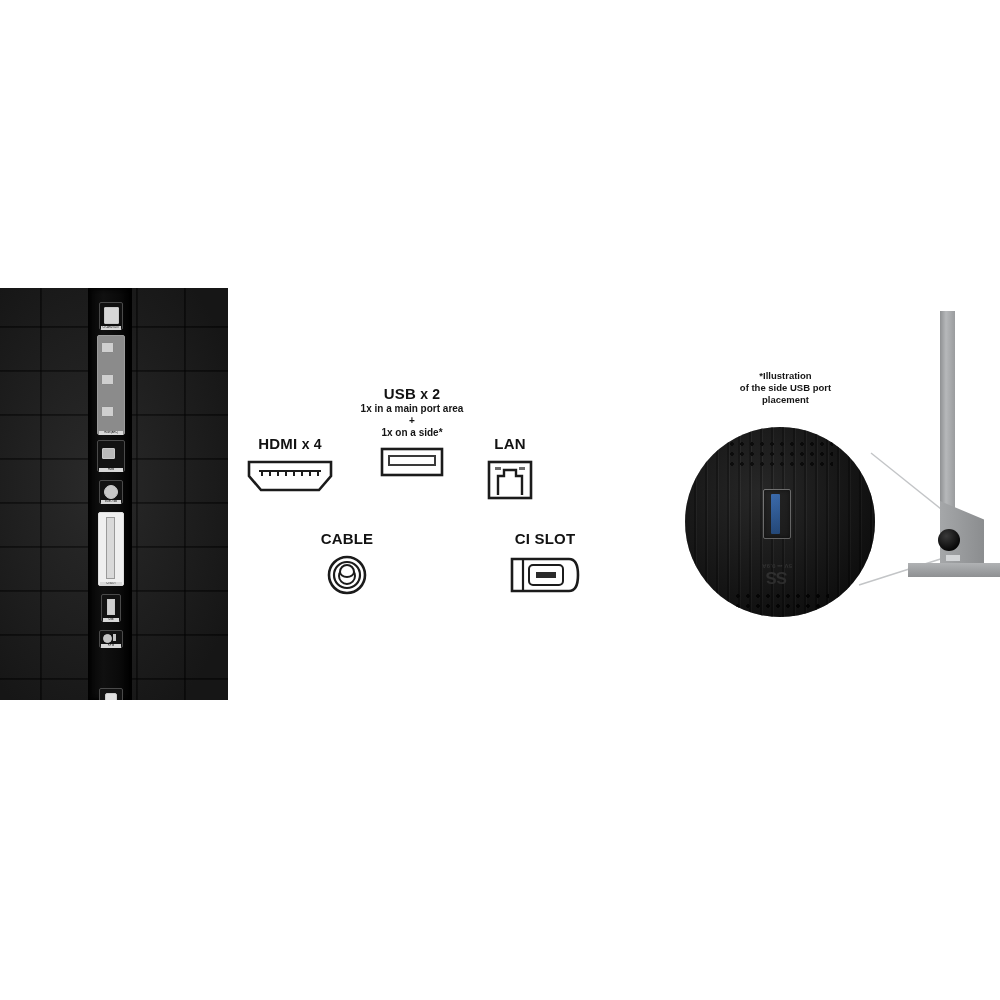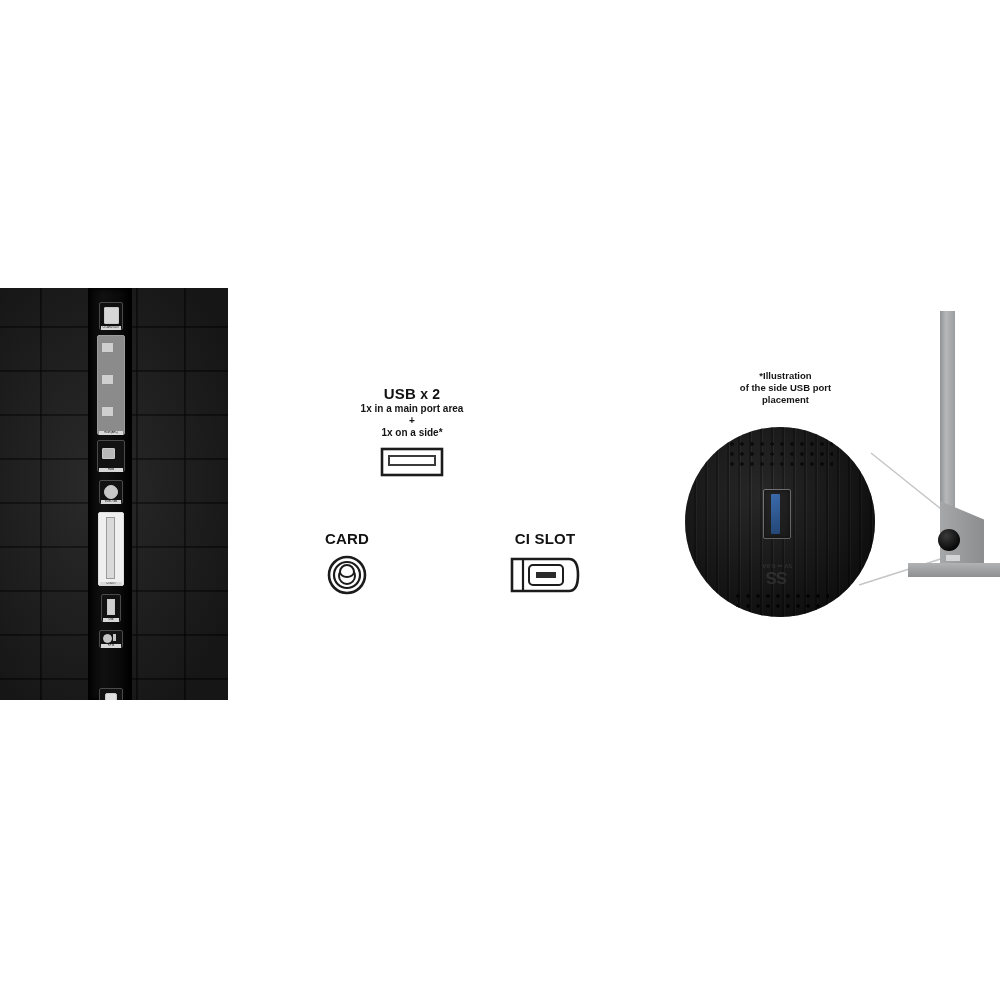--- a/index.html
+++ b/index.html
@@ -276,42 +276,77 @@
           <div class="mini-icon" style="left:5px;top:4px;width:10px;height:10px;border-radius:2px;background:#e0e0e0;"></div>
 
         </div>
 
       </div>
     </div>
   </div>
 
   <div class="legend">
 
+    <div class="lg-item" style="left:0px; top:55px; width:110px;">
+      <div class="lg-title">
+        <span>HDMI</span>
+        <span class="x">x 4</span>
+      </div>
+      <div class="lg-icon">
+        <svg width="88" height="34" viewBox="0 0 88 34">
+          <path d="M3 3 H85 V17 L73 31 H15 L3 17 Z" fill="#ffffff" stroke="#1b1b1b" stroke-width="2.6"></path>
+          <g stroke="#1b1b1b" stroke-width="2">
+            <line x1="16" y1="12" x2="16" y2="17"></line>
+              <line x1="24" y1="12" x2="24" y2="17"></line>
+            <line x1="32" y1="12" x2="32" y2="17"></line>
+              <line x1="40" y1="12" x2="40" y2="17"></line>
+            <line x1="48" y1="12" x2="48" y2="17"></line>
+              <line x1="56" y1="12" x2="56" y2="17"></line>
+            <line x1="64" y1="12" x2="64" y2="17"></line>
+              <line x1="72" y1="12" x2="72" y2="17"></line>
+          </g>
+          <line x1="13" y1="12" x2="75" y2="12" stroke="#1b1b1b" stroke-width="2"></line>
+        </svg>
+      </div>
+    </div>
 
     <div class="lg-item" style="left:92px; top:5px; width:170px;">
       <div class="lg-title">
         <span>USB</span>
         <span class="x">x 2</span>
       </div>
       <div class="lg-sub">1x in a main port area</div>
       <div class="lg-sub">+</div>
       <div class="lg-sub">1x on a side*</div>
       <div class="lg-icon">
         <svg width="66" height="34" viewBox="0 0 66 34">
           <rect x="3" y="4" width="60" height="26" fill="#ffffff" stroke="#1b1b1b" stroke-width="2.6"></rect>
           <rect x="10" y="11" width="46" height="9" fill="#ffffff" stroke="#3a3a3a" stroke-width="2"></rect>
         </svg>
       </div>
     </div>
 
+    <div class="lg-item" style="left:225px; top:55px; width:100px;">
+      <div class="lg-title">
+        <span>LAN</span>
+      </div>
+      <div class="lg-icon">
+        <svg width="48" height="42" viewBox="0 0 48 42">
+          <rect x="3" y="3" width="42" height="36" fill="#ffffff" stroke="#1b1b1b" stroke-width="2.6"></rect>
+          <path d="M12 36 V17 H18 V11 H30 V17 H36 V36" fill="#ffffff" stroke="#1b1b1b" stroke-width="2.4"></path>
+          <rect x="9" y="8" width="6" height="3" fill="#6b6b6b"></rect>
+          <rect x="33" y="8" width="6" height="3" fill="#6b6b6b"></rect>
+        </svg>
+      </div>
+    </div>
 
 
     <div class="lg-item" style="left:62px; top:150px; width:100px;">
       <div class="lg-title">
-        <span>CARD</span>
+        <span>CABLE</span>
       </div>
       <div class="lg-icon">
         <svg width="42" height="42" viewBox="0 0 42 42">
           <circle cx="21" cy="21" r="18" fill="#ffffff" stroke="#1b1b1b" stroke-width="2.6"></circle>
           <circle cx="21" cy="21" r="13" fill="#ffffff" stroke="#1b1b1b" stroke-width="2.2"></circle>
           <circle cx="21" cy="22" r="8" fill="#ffffff" stroke="#1b1b1b" stroke-width="2"></circle>
           <path d="M14 18 a7 7 0 0 1 14 0 a7 5 0 0 1 -14 0 Z" fill="#ffffff" stroke="#1b1b1b" stroke-width="2"></path>
         </svg>
       </div>
     </div>

